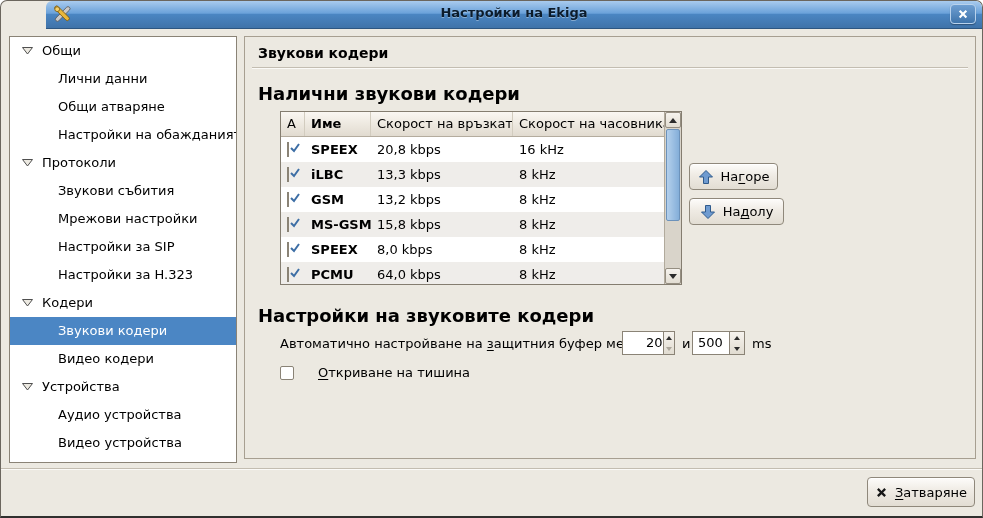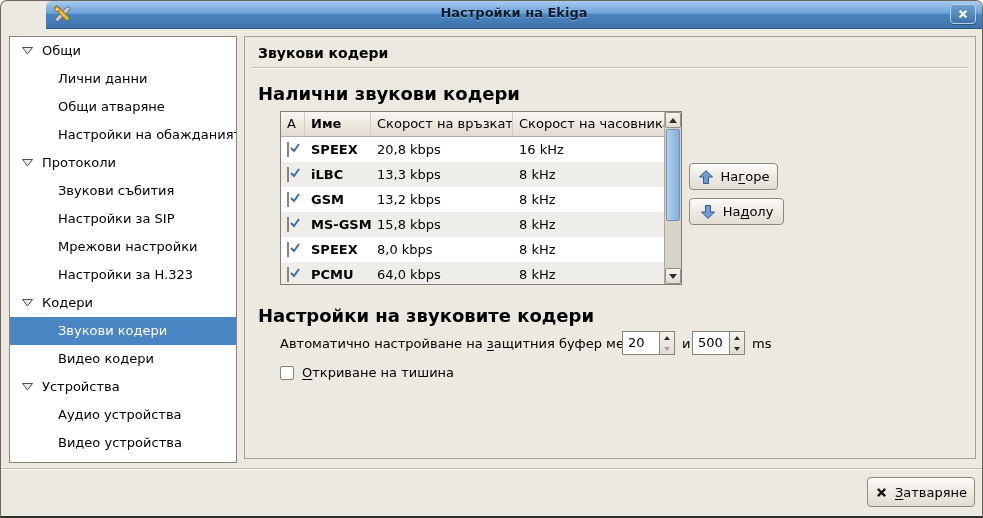--- a/index.html
+++ b/index.html
@@ -48,30 +48,30 @@
   .tri{width:0;height:0;}
   .tri-up{border-left:4px solid transparent;border-right:4px solid transparent;border-bottom:5px solid #2c2c2c;}
   .tri-down{border-left:4px solid transparent;border-right:4px solid transparent;border-top:5px solid #2c2c2c;}
   
   .gbtn{background:linear-gradient(#fdfcfa,#efebe4 45%,#e2ddd3);border:1px solid #8f887b;border-radius:4px;box-shadow:inset 0 1px 0 #fff;display:flex;align-items:center;justify-content:center;gap:7px;cursor:pointer;font-size:13px;text-align:right;}
   .btn-up{position:absolute;left:444px;top:126px;width:89px;height:27px;}
   .btn-down{position:absolute;left:444px;top:161px;width:95px;height:27px;}
   
   .jitter-label{position:absolute;left:35px;top:299px;}
   .spin{position:absolute;top:294px;height:24px;width:53px;border:1px solid #8a8376;background:#fff;display:flex;}
-  .spin1{left:377px;} .spin2{left:447px;}
+  .spin1{left:377px;padding-left:18px;} .spin2{left:447px;}
   .spin .val{flex:1;padding:3px 0 0 5px;font-size:13px;}
   .spin .arrows{width:15px;border-left:1px solid #8a8376;background:linear-gradient(#f6f3ee,#e1dcd1);display:flex;flex-direction:column;}
   .spin .arrows div{flex:1;display:flex;align-items:center;justify-content:center;cursor:pointer;}
   .stri-up{border-left:3px solid transparent;border-right:3px solid transparent;border-bottom:4px solid #2c2c2c;width:0;height:0;}
   .stri-down{border-left:3px solid transparent;border-right:3px solid transparent;border-top:4px solid #2c2c2c;width:0;height:0;}
   .stri-dis{border-top-color:#aba69b;}
   .conj{position:absolute;left:437px;top:299px;}
   .unit{position:absolute;left:507px;top:299px;}
-  .check-row{position:absolute;left:35px;display:flex;align-items:center;gap:8px;cursor:pointer;}
+  .check-row{position:absolute;left:35px;display:flex;align-items:center;gap:24px;cursor:pointer;}
   .chk1{top:328px;} .chk2{top:354px;}
   
   .sep-footer{left:0;right:0;top:467px;position:absolute;height:0;border-top:1px solid #c3bdb1;border-bottom:1px solid #fbfaf7;}
   .btn-close{position:absolute;left:866px;top:476px;width:108px;height:30px;}
   u{text-underline-offset:2px;}
 </style>
 </head>
 <body>
 
 <div id="win">
@@ -96,22 +96,22 @@
     <div class="trow"><span class="expander"><svg width="11" height="8" viewBox="0 0 11 8">
             <polygon points="0.5,0.5 10.5,0.5 5.5,7" fill="#ece9e1" stroke="#4f4f4f" stroke-width="1"></polygon>
           </svg></span><span>Общи</span></div>
     <div class="trow child">Лични данни</div>
     <div class="trow child">Общи атваряне</div>
     <div class="trow child">Настройки на обажданията</div>
     <div class="trow"><span class="expander"><svg width="11" height="8" viewBox="0 0 11 8">
             <polygon points="0.5,0.5 10.5,0.5 5.5,7" fill="#ece9e1" stroke="#4f4f4f" stroke-width="1"></polygon>
           </svg></span><span>Протоколи</span></div>
     <div class="trow child">Звукови събития</div>
+    <div class="trow child">Мрежови настройки</div>
     <div class="trow child">Настройки за SIP</div>
-    <div class="trow child">Мрежови настройки</div>
     <div class="trow child">Настройки за H.323</div>
     <div class="trow"><span class="expander"><svg width="11" height="8" viewBox="0 0 11 8">
             <polygon points="0.5,0.5 10.5,0.5 5.5,7" fill="#ece9e1" stroke="#4f4f4f" stroke-width="1"></polygon>
           </svg></span><span>Кодери</span></div>
     <div class="trow child selected">Звукови кодери</div>
     <div class="trow child">Видео кодери</div>
     <div class="trow"><span class="expander"><svg width="11" height="8" viewBox="0 0 11 8">
             <polygon points="0.5,0.5 10.5,0.5 5.5,7" fill="#ece9e1" stroke="#4f4f4f" stroke-width="1"></polygon>
           </svg></span><span>Устройства</span></div>
     <div class="trow child">Аудио устройства</div>

